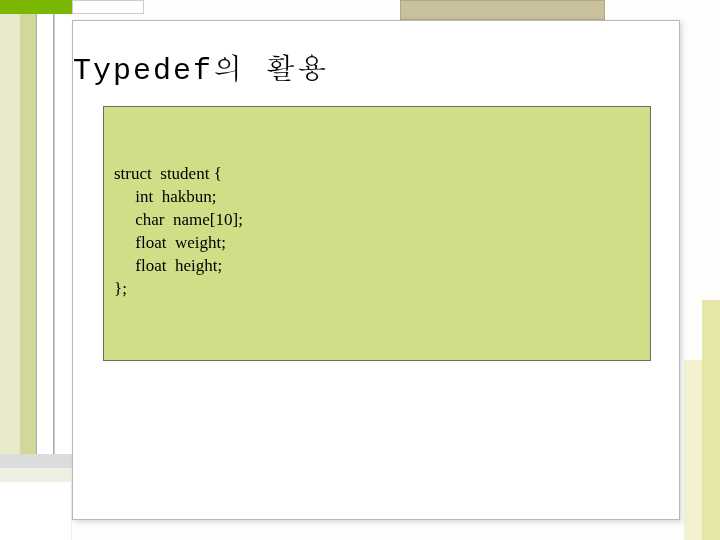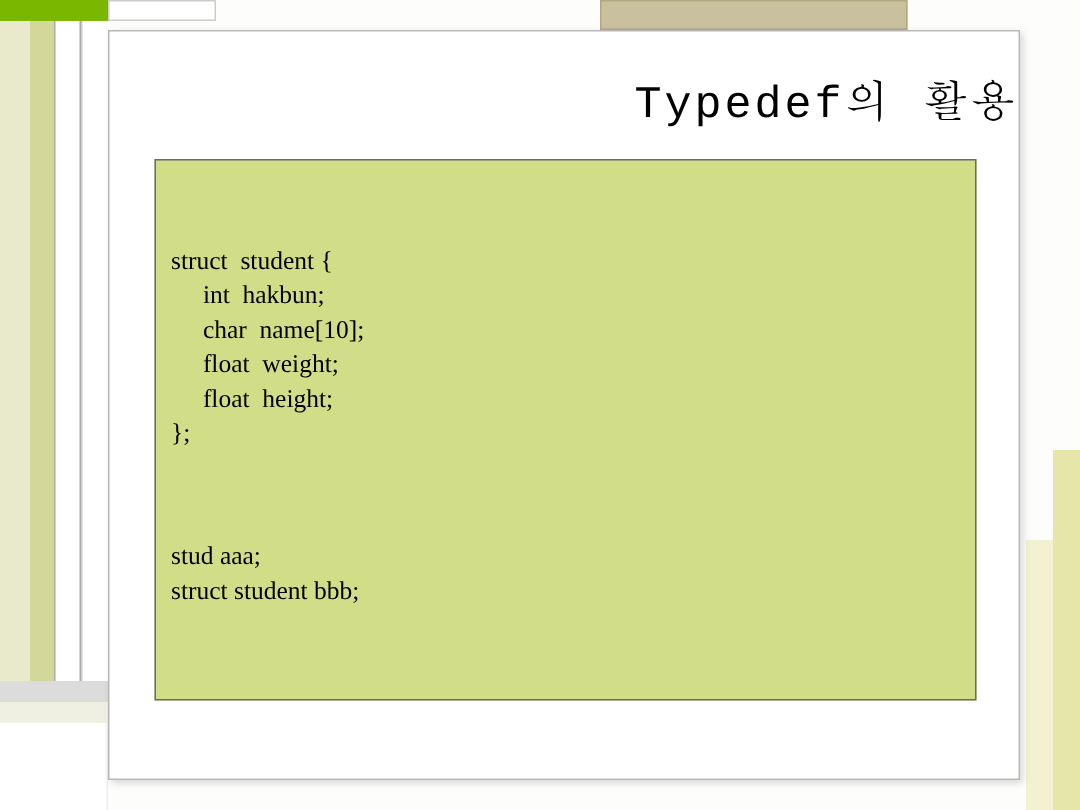--- a/index.html
+++ b/index.html
@@ -40,21 +40,21 @@
     top: 20px;
     left: 72px;
     width: 608px;
     height: 500px;
     border: 1px solid #b8b8b8;
     background: #fff;
     box-shadow: 2px 2px 5px rgba(0,0,0,0.15);
   }
 
   .title {
-    text-align: right;
+    text-align: left;
     font-family: "Courier New", "Batang", serif;
     font-size: 30px;
     letter-spacing: 2px;
     color: #000;
     padding-top: 24px;
     padding-bottom: 18px;
   }
 
   .codebox {
     margin: 0 30px;
@@ -92,16 +92,14 @@
 
 <div class="frame">
   <div class="title">Typedef의 활용</div>
   <div class="codebox">
     <div class="block">struct  student {
      int  hakbun;
      char  name[10];
      float  weight;
      float  height;
 };</div>
-    <div class="block">stud aaa;
-struct student bbb;</div>
   </div>
 </div>
 
 </body></html>

